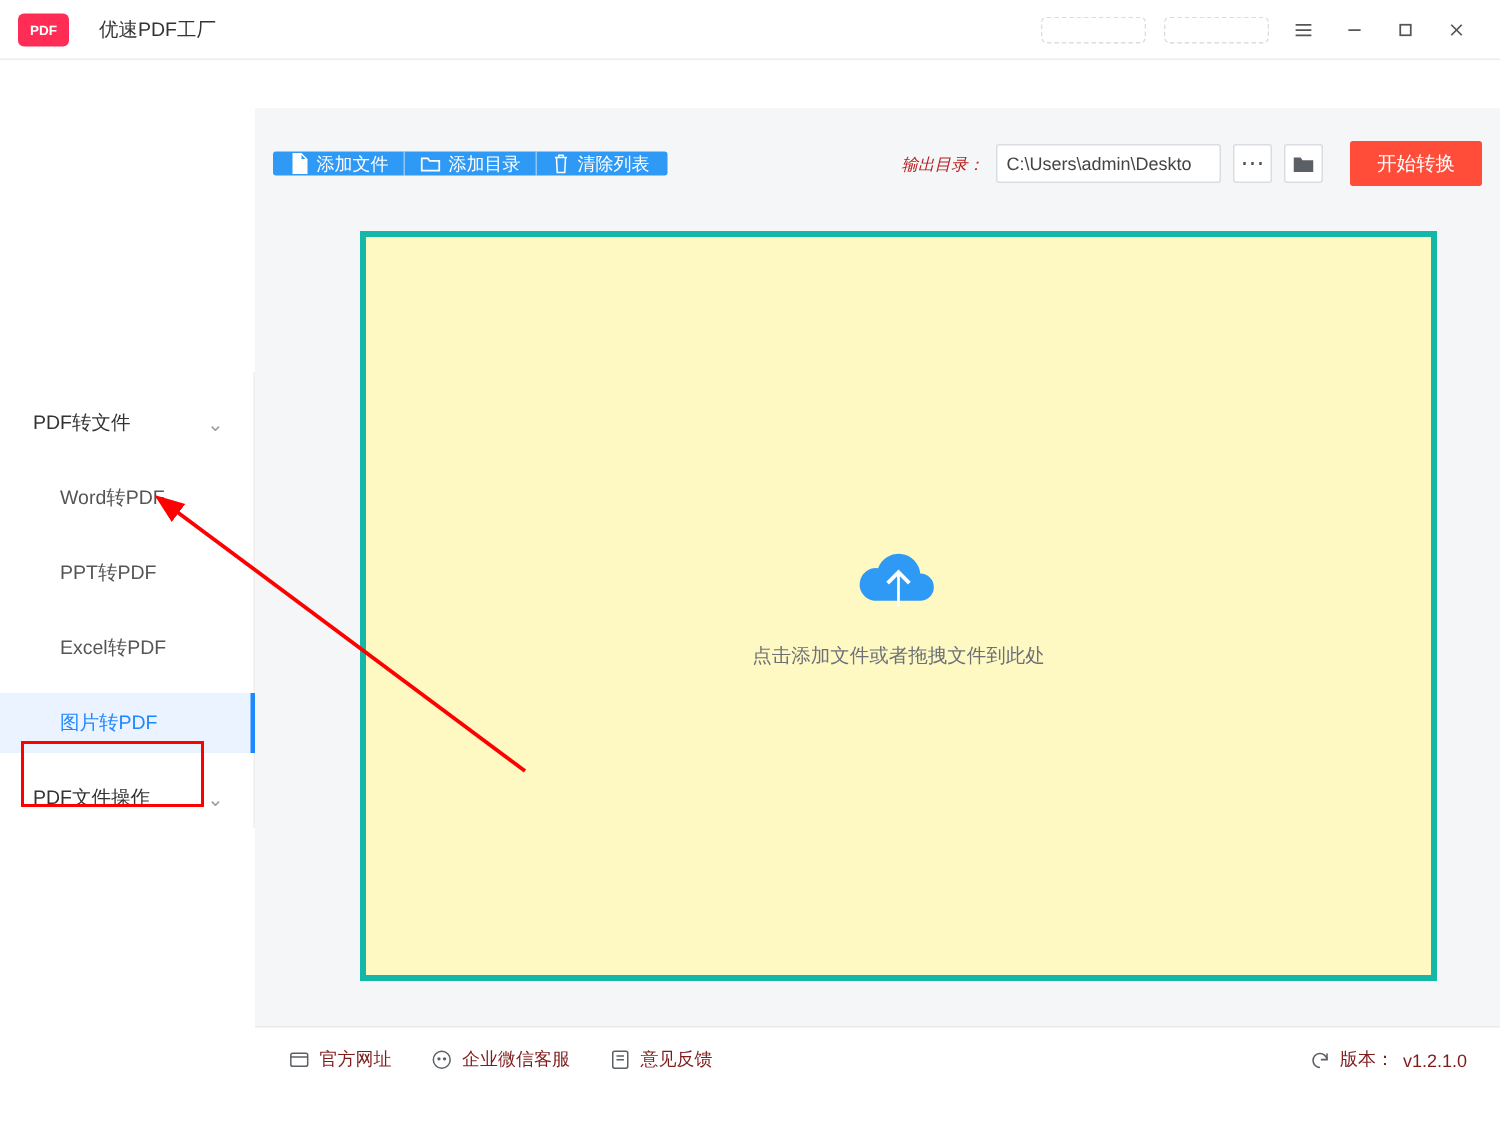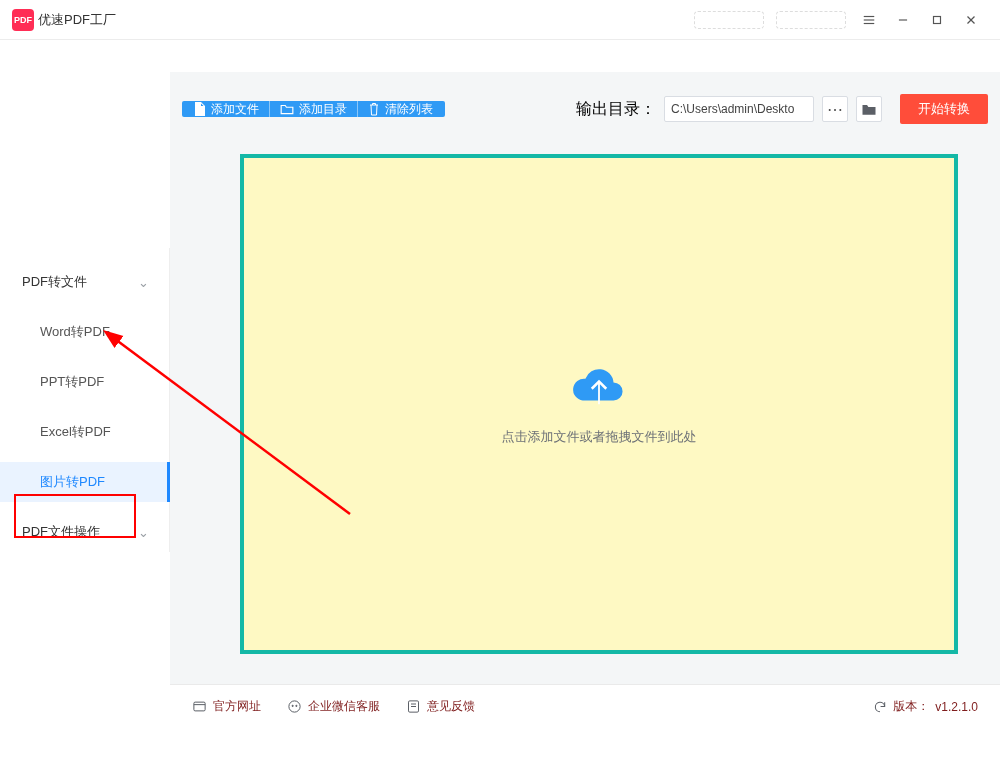--- a/index.html
+++ b/index.html
@@ -1,20 +1,20 @@
 <!DOCTYPE html>
 <html><head>
 <meta charset="utf-8">
 <style>
   * { box-sizing: border-box; margin: 0; padding: 0; }
   html, body { width: 1000px; height: 760px; font-family: "Microsoft YaHei", Arial, sans-serif; background:#fff; overflow:hidden; }
 
   
   .titlebar { height: 40px; display:flex; align-items:center; padding:0 12px; border-bottom:1px solid #ececec; }
-  .titlebar .logo { width:22px; height:22px; border-radius:4px; background:#ff2d55; display:flex; align-items:center; justify-content:center; margin-right:4px; }
+  .titlebar .logo { width:34px; height:22px; border-radius:4px; background:#ff2d55; display:flex; align-items:center; justify-content:center; margin-right:20px; }
   .titlebar .logo span { font-size:9px; color:#fff; font-weight:bold; }
   .titlebar .app-title { font-size:13px; color:#333; flex:0 0 auto; }
   .titlebar .spacer { flex:1; }
   .titlebar .win-btn { width:34px; height:40px; display:flex; align-items:center; justify-content:center; color:#555; cursor:pointer; }
   .titlebar .win-btn svg { width:14px; height:14px; }
   .titlebar .redact { width:70px; height:18px; background:#fff; border:1px dashed #ddd; border-radius:4px; margin:0 6px; }
 
   
   .body { display:flex; height: calc(760px - 40px); align-items: center; }
   .sidebar { width:170px; border-right:1px solid #eee; padding-top:14px; position:relative; }
@@ -31,21 +31,21 @@
   .red-box { position:absolute; border:2px solid #ff0000; pointer-events:none; }
 
   
   .toolbar { height:62px; padding:12px 12px 0 12px; display:flex; align-items:center; }
   .btn-blue { background:#2f9af5; color:#fff; font-size:12px; display:flex; align-items:center; height:16px; padding:0 12px; border-radius:2px; cursor:pointer; }
   .btn-blue .seg { display:flex; align-items:center; gap:5px; }
   .btn-blue .sep { width:1px; height:16px; background:rgba(255,255,255,.45); margin:0 10px; }
   .btn-red { background:#ff4d3a; color:#fff; font-size:13px; height:30px; padding:0 18px; border-radius:2px; display:flex; align-items:center; cursor:pointer; }
 
   .outdir { display:flex; align-items:center; gap:8px; margin-left:auto; }
-  .outdir-label { font-size:16px; color:#000000; }
+  .outdir-label { font-size:11px; color:#b91c1c;font-style:italic; }
   .outdir input { width:150px; height:26px; border:1px solid #d9dde3; border-radius:2px; padding:0 6px; font-size:12px; color:#444; background:#fff; }
   .dots-btn, .folder-btn { width:26px; height:26px; border:1px solid #d9dde3; border-radius:2px; display:flex; align-items:center; justify-content:center; cursor:pointer; background:#fff; color:#555; }
 
   
   .canvas { flex:1; padding:20px 42px 30px 70px; position:relative; }
   .dropzone { background:#fef9c3; width:100%; height:500px; border:4px solid #14b8a6; display:flex; flex-direction:column; align-items:center; justify-content:center; gap:18px; }
   .cloud { color:#2f9af5; }
   .drop-text { font-size:13px; color:#6d7177; }
 
   

